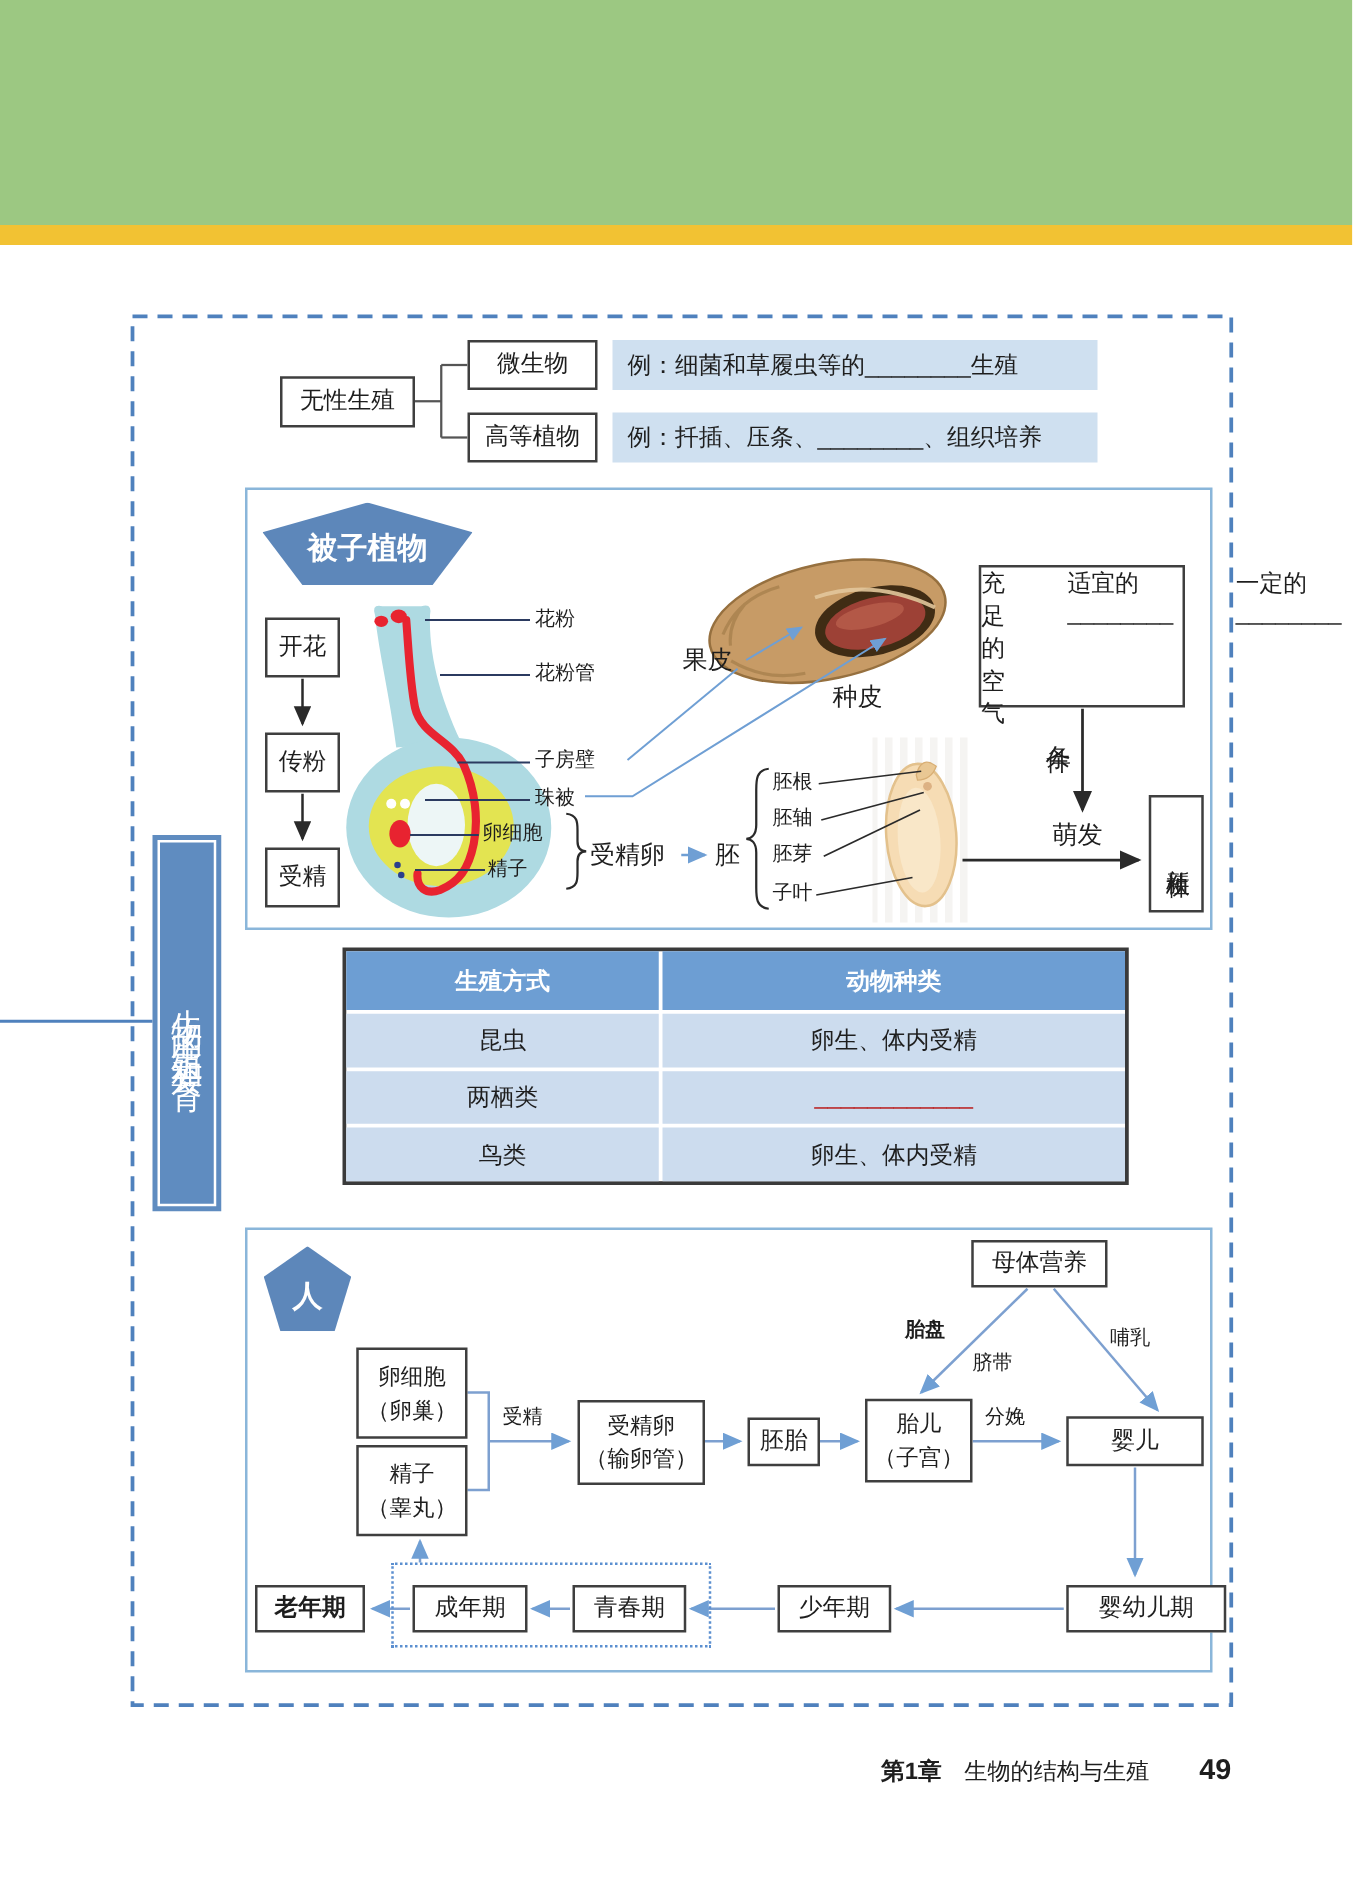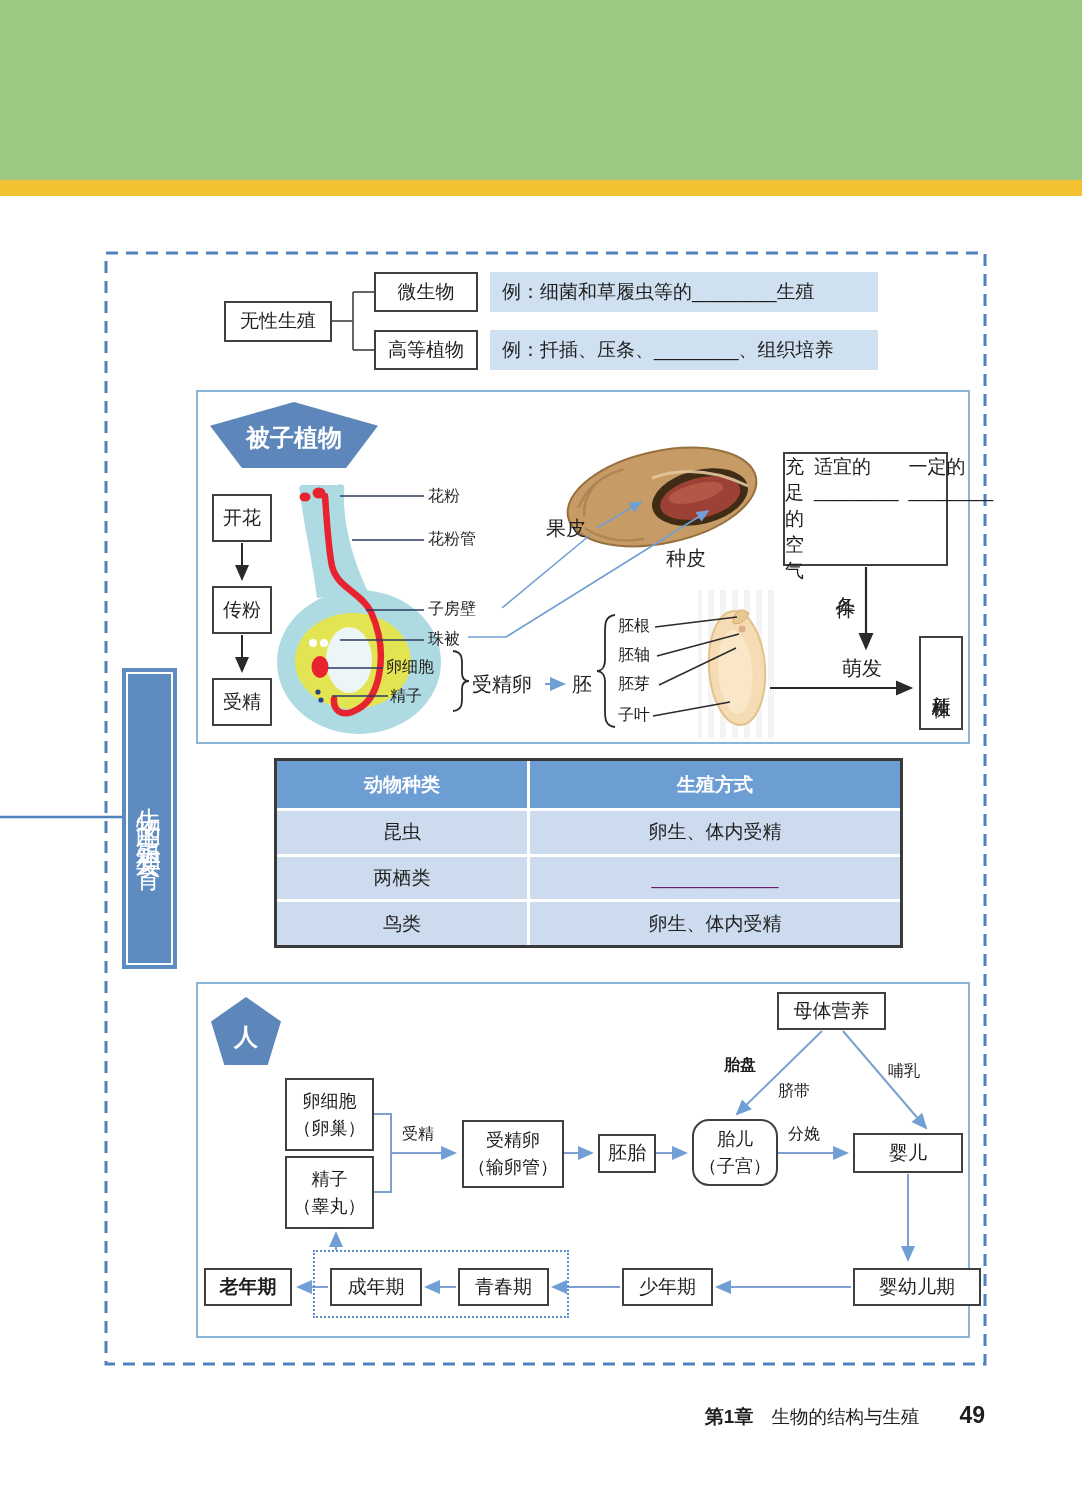--- a/index.html
+++ b/index.html
@@ -18,25 +18,25 @@
   .vtext{writing-mode:vertical-rl;text-orientation:upright;}
   .titlebox{left:122px;top:668px;width:55px;height:301px;background:#5f8cc0;
             box-shadow:inset 0 0 0 4px #5f8cc0, inset 0 0 0 6px #ffffff;
             display:flex;align-items:center;justify-content:center;color:#fff;font-size:25px;}
   .dottedrect{border:2px dotted #5b8fd0;}
   .anim-table{left:274px;top:758px;width:629px;height:190px;border:3px solid #3a3a3a;background:#fff;
               display:grid;grid-template-columns:250px 1fr;grid-template-rows:47px 1fr 1fr 1fr;gap:3px;}
   .anim-table div{display:flex;align-items:center;justify-content:center;font-size:19px;}
   .th{background:#6d9ed3;color:#fff;font-weight:bold;}
   .td{background:#ccdcee;color:#1e1e1e;}
-  .blankcell{color:#701a75;letter-spacing:0;}
+  .blankcell{color:#b91c1c;letter-spacing:0;}
   .condbox{left:783px;top:452px;width:165px;height:114px;background:#fff;border:2px solid #3f3f3f;
            display:flex;flex-direction:row;justify-content:space-evenly;font-size:19px;}
   .condbox .c1{text-align:center;}
-  .condbox .c2{padding-left:10px;text-align:left;}
+  .condbox .c2{padding-left:10px;text-align:left;margin-left:40px;}
   .footer{left:0;top:1402px;width:985px;display:flex;justify-content:flex-end;align-items:baseline;gap:18px;}
   .footer .chap{font-weight:bold;font-size:19px;}
   .footer .sec{font-size:18.5px;}
   .footer .pg{font-weight:bold;font-size:23px;margin-left:22px;}
   svg{display:block;}
 </style>
 </head>
 <body>
 
 <div id="page">
@@ -193,22 +193,22 @@
     <div class="c2">适宜的 ________</div>
     <div class="c2">一定的 ________</div>
   </div>
   <div class="abs lbl vtext" style="left:834px;top:580px;font-size:20px;letter-spacing:4px;">条件</div>
   <div class="abs lbl" style="left:842px;top:656px;font-size:20px;">萌发</div>
   <div class="abs box" style="left:919px;top:636px;width:44px;height:94px;">
     <span class="vtext" style="letter-spacing:2px;">新植株</span>
   </div>
 
   <div class="abs anim-table">
+    <div class="th">生殖方式</div>
     <div class="th">动物种类</div>
-    <div class="th">生殖方式</div>
     <div class="td">昆虫</div>
     <div class="td">卵生、体内受精</div>
     <div class="td">两栖类</div>
     <div class="td blankcell">____________</div>
     <div class="td">鸟类</div>
     <div class="td">卵生、体内受精</div>
   </div>
 
   <div class="abs pent" style="left:211px;top:997px;width:70px;height:68px;font-size:24px;padding-top:12px;">人</div>
   <div class="abs box" style="left:777px;top:992px;width:109px;height:38px;">母体营养</div>
@@ -217,21 +217,21 @@
   <div class="abs lbl" style="left:888px;top:1061px;">哺乳</div>
 
   <div class="abs box" style="left:285px;top:1078px;width:89px;height:73px;font-size:18px;">卵细胞
 （卵巢）</div>
   <div class="abs box" style="left:285px;top:1156px;width:89px;height:73px;font-size:18px;">精子
 （睾丸）</div>
   <div class="abs lbl" style="left:402px;top:1124px;">受精</div>
   <div class="abs box" style="left:462px;top:1120px;width:102px;height:68px;font-size:18px;">受精卵
 （输卵管）</div>
   <div class="abs box" style="left:598px;top:1134px;width:58px;height:39px;">胚胎</div>
-  <div class="abs box" style="left:692px;top:1119px;width:86px;height:67px;font-size:18px;border-radius:17px;">胎儿
+  <div class="abs box" style="left:692px;top:1119px;width:86px;height:67px;font-size:18px;">胎儿
 （子宫）</div>
   <div class="abs lbl" style="left:788px;top:1124px;">分娩</div>
   <div class="abs box" style="left:853px;top:1133px;width:110px;height:40px;">婴儿</div>
 
   <div class="abs dottedrect" style="left:313px;top:1250px;width:256px;height:68px;"></div>
   <div class="abs box" style="left:204px;top:1268px;width:88px;height:38px;font-weight:bold;">老年期</div>
   <div class="abs box" style="left:330px;top:1268px;width:92px;height:38px;">成年期</div>
   <div class="abs box" style="left:458px;top:1268px;width:91px;height:38px;">青春期</div>
   <div class="abs box" style="left:622px;top:1268px;width:91px;height:38px;">少年期</div>
   <div class="abs box" style="left:853px;top:1268px;width:128px;height:38px;">婴幼儿期</div>

